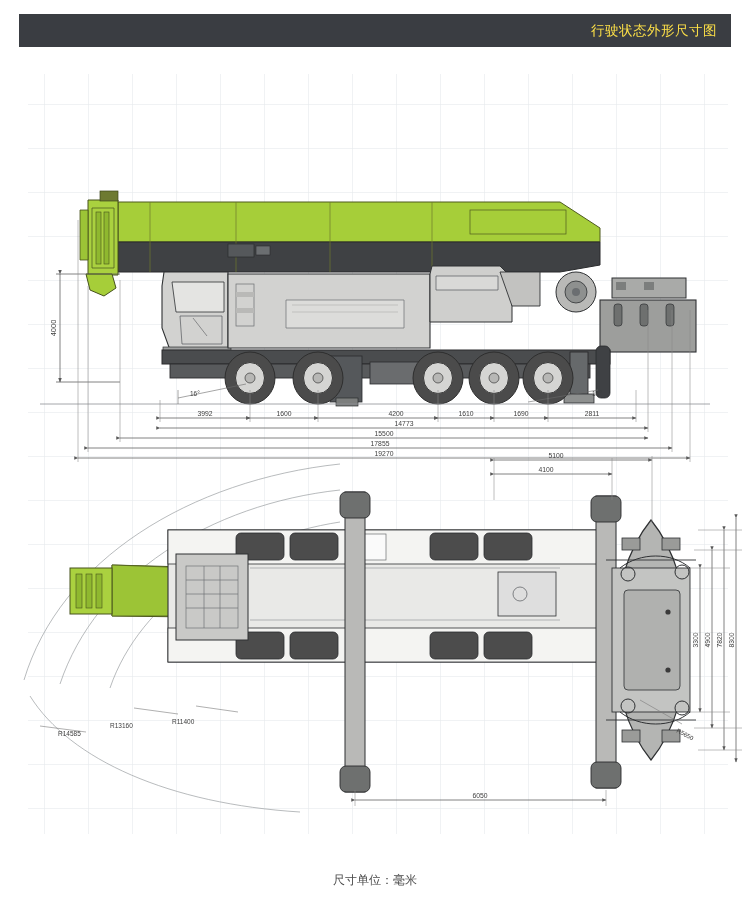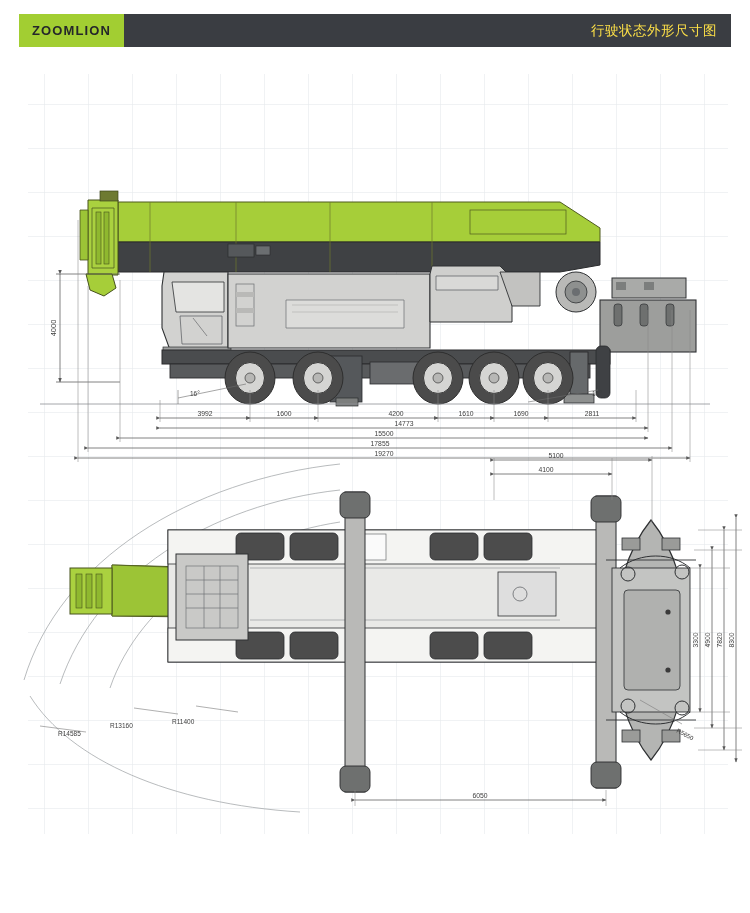--- a/index.html
+++ b/index.html
@@ -20,23 +20,20 @@
   
   #footer{position:absolute;left:0;top:872px;width:750px;text-align:center;font-size:12px;color:#4a4a4a;
           font-family:"DejaVu Sans","Liberation Sans",sans-serif;}
 </style>
 </head>
 <body>
 
 <div id="page">
 
   <div id="header">
-    <div id="logo">
-      <span>ZOOMLION</span>
-    </div>
     <div id="hdr-title">行驶状态外形尺寸图</div>
   </div>
 
   <div id="canvas">
   <svg width="750" height="800" viewBox="0 0 750 800" xmlns="http://www.w3.org/2000/svg">
     <defs>
       <pattern id="grid" width="44" height="44" patternUnits="userSpaceOnUse">
         <path d="M44 0 L0 0 0 44" fill="none" stroke="#e2e6e9" stroke-width="1"></path>
       </pattern>
       <marker id="ar" markerWidth="7" markerHeight="7" refX="6" refY="2.6" orient="auto">
@@ -354,14 +351,15 @@
           <path d="M196 646 L238 652" stroke="#7a7a7a" stroke-width=".6"></path>
           <text x="172" y="664" font-size="6.5" fill="#3d3d3d" stroke="none">R11400</text>
           <path d="M640 640 L682 664" stroke="#7a7a7a" stroke-width=".6"></path>
           <text x="676" y="672" transform="rotate(28 676 672)" font-size="6.2" fill="#3d3d3d" stroke="none">R5650</text>
         </g>
       </g>
     </g>
   </svg>
   </div>
 
+  <div id="footer">尺寸单位：毫米</div>
 
 </div>
 
 </body></html>

